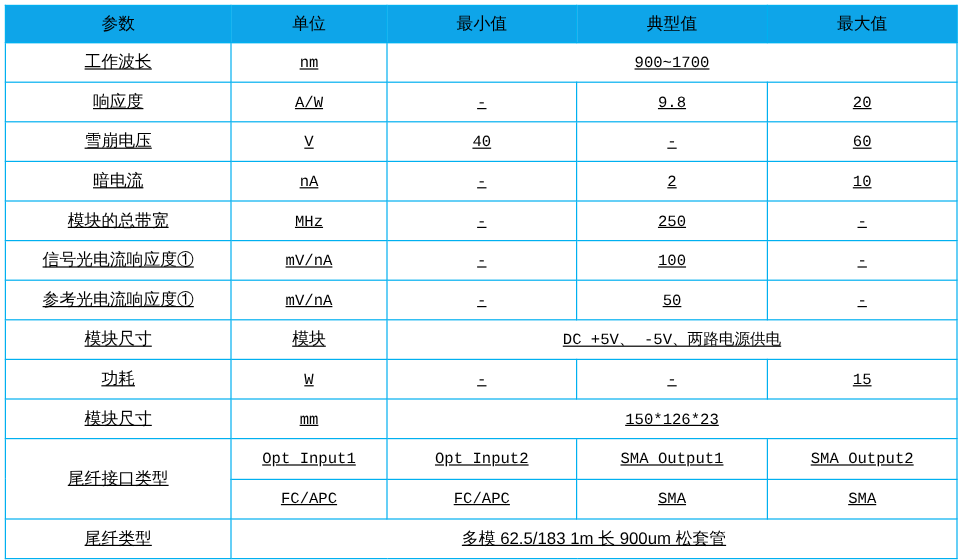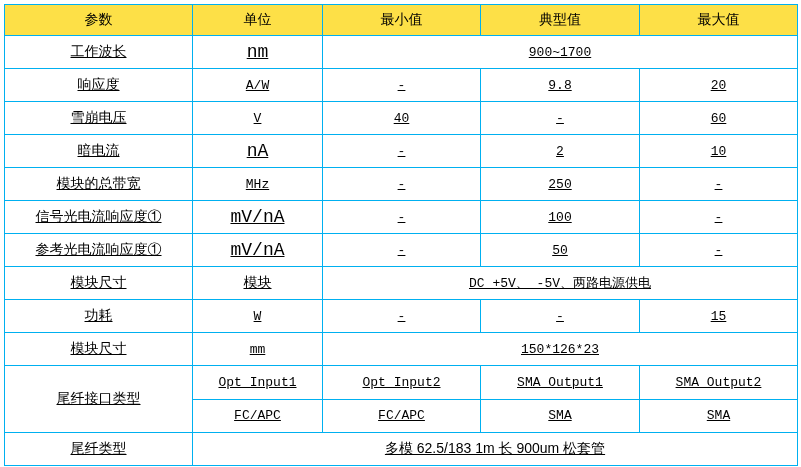--- a/index.html
+++ b/index.html
@@ -21,21 +21,21 @@
   }
   #spec-table td, #spec-table th {
     border: 1px solid #00b0f0;
     text-align: center;
     vertical-align: middle;
     color: #000000;
     font-weight: normal;
     padding: 0;
   }
   thead th {
-    background: #fde047;
+    background: #0ea5e9;
     color: #ffffff;
     height: 30px;
     font-size: 14px;
     font-family: "Liberation Sans", sans-serif;
   }
   tbody td {
     height: 32px;
     font-size: 14px;
     text-decoration: underline;
   }
@@ -43,21 +43,21 @@
     font-size: 14px;
     font-family: "Liberation Sans", sans-serif;
   }
   td.mono {
     font-family: "Liberation Mono", monospace;
     font-size: 13px;
     margin-left: 24px;
   }
   td.under {
     font-family: "Liberation Mono", monospace;
-    font-size: 18px;
+    font-size: 13px;
     text-decoration: underline;
   }
   td.tall {
     height: 66px;
   }
   .col-param { width: 188px; }
   .col-unit  { width: 130px; }
   .col-min   { width: 158px; }
   .col-typ   { width: 159px; }
   .col-max   { width: 158px; }

